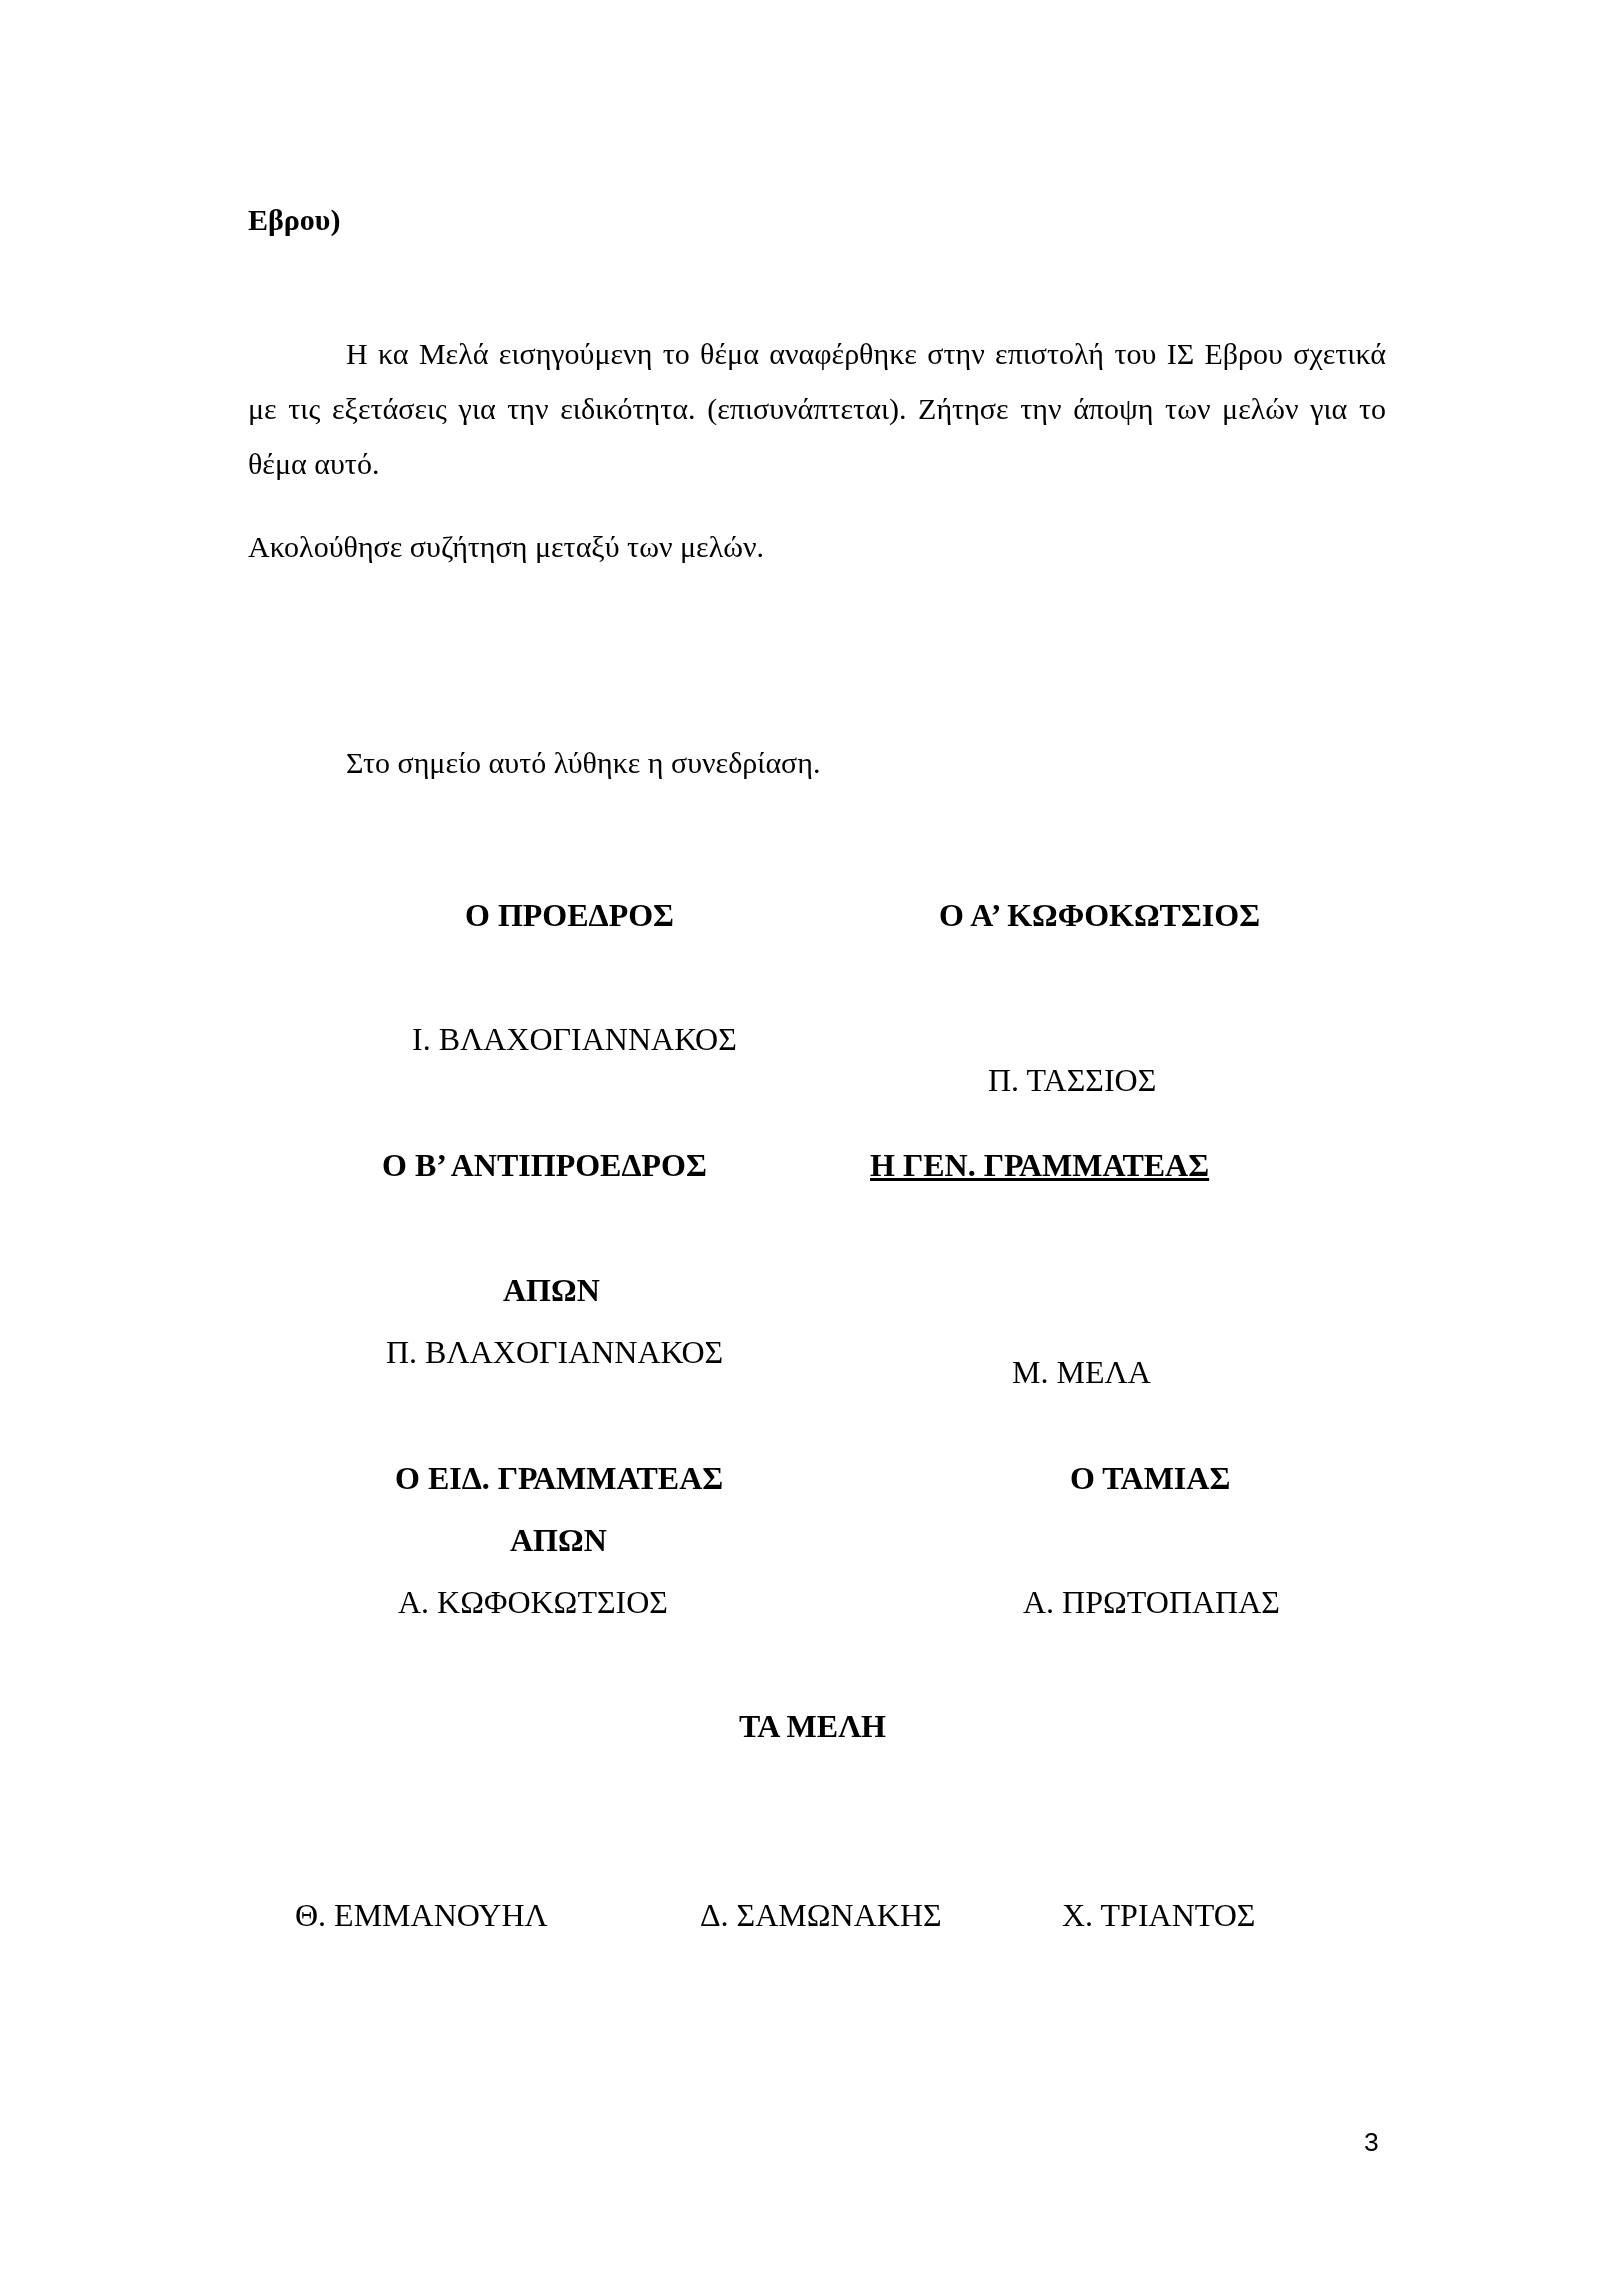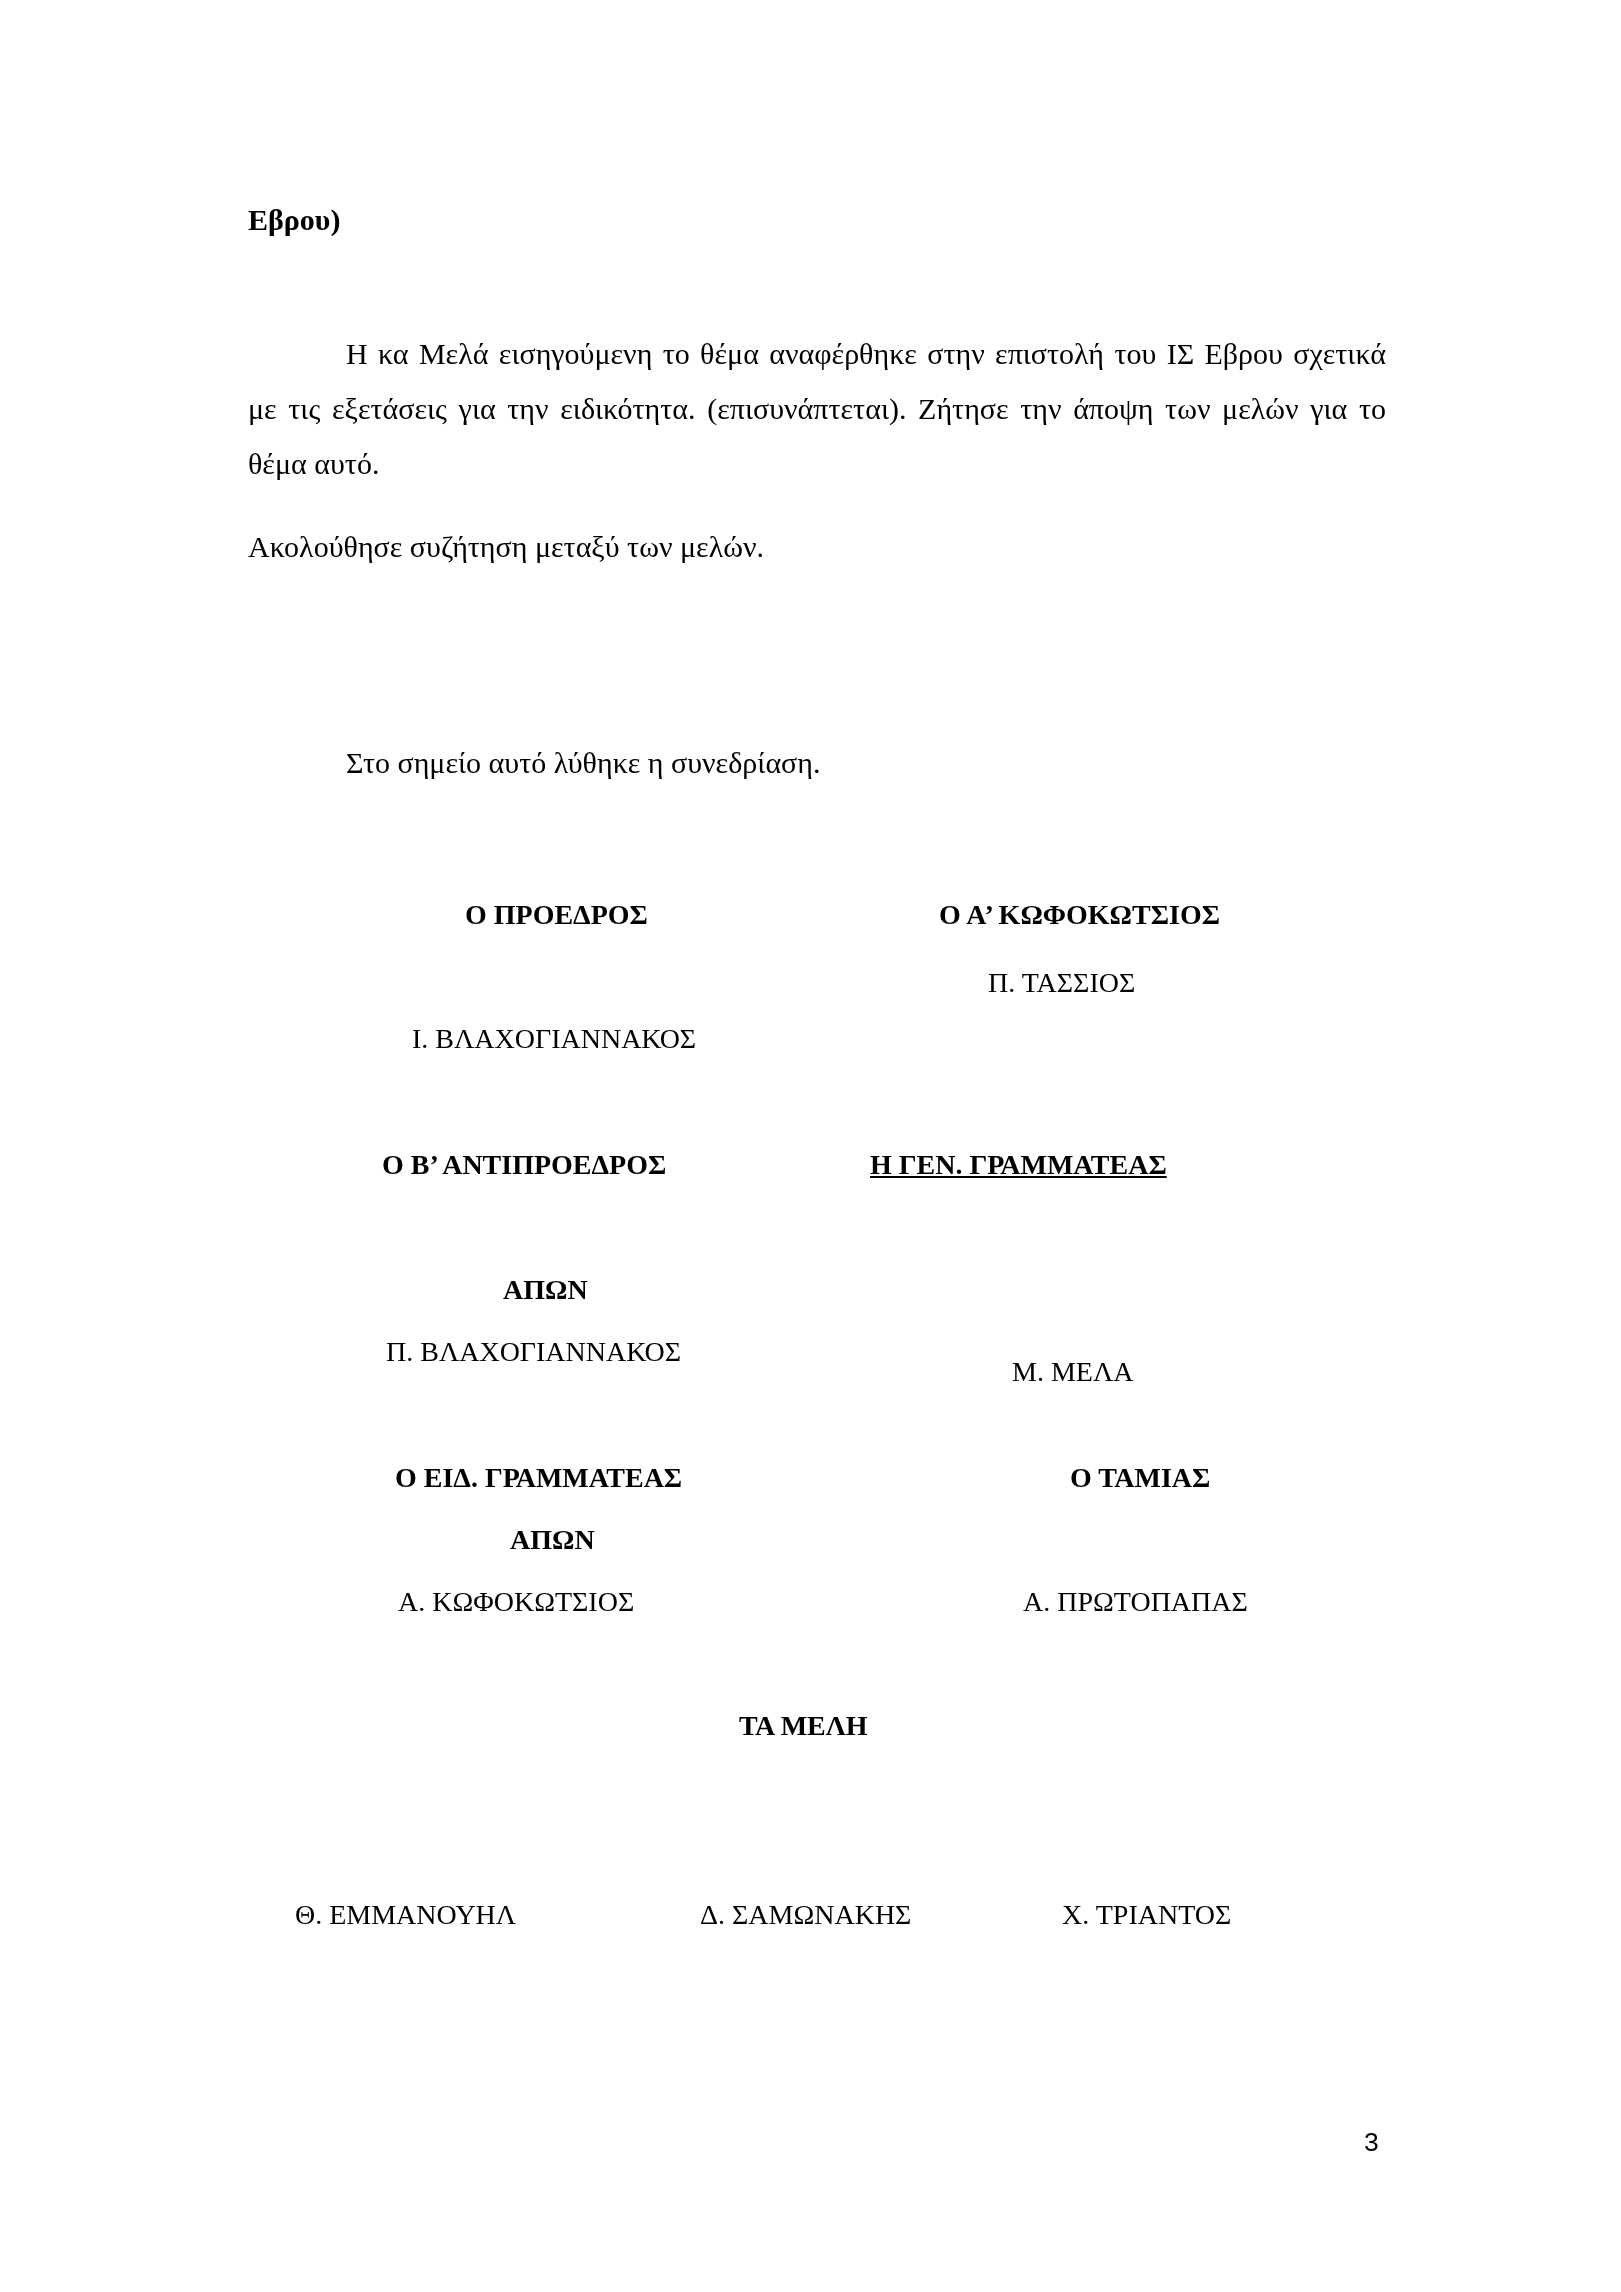--- a/index.html
+++ b/index.html
@@ -1,19 +1,19 @@
 <!DOCTYPE html>
 <html><head>
 <meta charset="utf-8">
 <style>
   html, body { margin: 0; padding: 0; background: #ffffff; }
   body { width: 1621px; height: 2293px; position: relative; overflow: hidden;
          font-family: "Liberation Serif", "DejaVu Serif", serif; color: #000; }
   .abs { position: absolute; white-space: nowrap; }
-  .t { font-size: 28px; line-height: 30px; }
+  .t { font-size: 32px; line-height: 30px; }
   .b { font-weight: bold; }
   .justify { position: absolute; left: 248px; width: 1138px; font-size: 30px; line-height: 55px; text-align: justify; }
   .justify .last { text-align-last: left; }
   .indent { text-indent: 98px; }
   sup { font-size: 18.6px; line-height: 0; vertical-align: 10.8px; }
   .pagenum { font-family: "Liberation Sans", "DejaVu Sans", sans-serif; font-size: 26.5px; }
 </style>
 </head>
 <body>
 
@@ -26,21 +26,21 @@
 <div class="justify" style="top:519px;">Ακολούθησε συζήτηση μεταξύ των μελών.</div>
 
 <div class="justify indent" style="top:594px;">
 </div>
 
 <div class="justify indent" style="top:735px;">Στο σημείο αυτό λύθηκε η συνεδρίαση.</div>
 
 <div class="abs t b" style="left:465px;top:900px;">Ο ΠΡΟΕΔΡΟΣ</div>
 <div class="abs t b" style="left:939px;top:900px;">Ο Α’ ΚΩΦΟΚΩΤΣΙΟΣ</div>
 <div class="abs t" style="left:412px;top:1024px;">Ι. ΒΛΑΧΟΓΙΑΝΝΑΚΟΣ</div>
-<div class="abs t" style="left:988px;top:968px;">Π. ΤΑΣΣΙΟΣ</div>
+<div class="abs t" style="left:988px;top:1065px;">Π. ΤΑΣΣΙΟΣ</div>
 
 <div class="abs t b" style="left:382px;top:1150px;">Ο Β’ ΑΝΤΙΠΡΟΕΔΡΟΣ</div>
 <div class="abs t b" style="left:870px;top:1150px;text-decoration:underline;">Η ΓΕΝ. ΓΡΑΜΜΑΤΕΑΣ</div>
 <div class="abs t b" style="left:503px;top:1275px;">ΑΠΩΝ</div>
 <div class="abs t" style="left:386px;top:1337px;">Π. ΒΛΑΧΟΓΙΑΝΝΑΚΟΣ</div>
 <div class="abs t" style="left:1012px;top:1337px;margin-top:20px;">Μ. ΜΕΛΑ</div>
 
 <div class="abs t b" style="left:395px;top:1463px;">Ο ΕΙΔ. ΓΡΑΜΜΑΤΕΑΣ</div>
 <div class="abs t b" style="left:1070px;top:1463px;">Ο ΤΑΜΙΑΣ</div>
 <div class="abs t b" style="left:510px;top:1525px;">ΑΠΩΝ</div>

